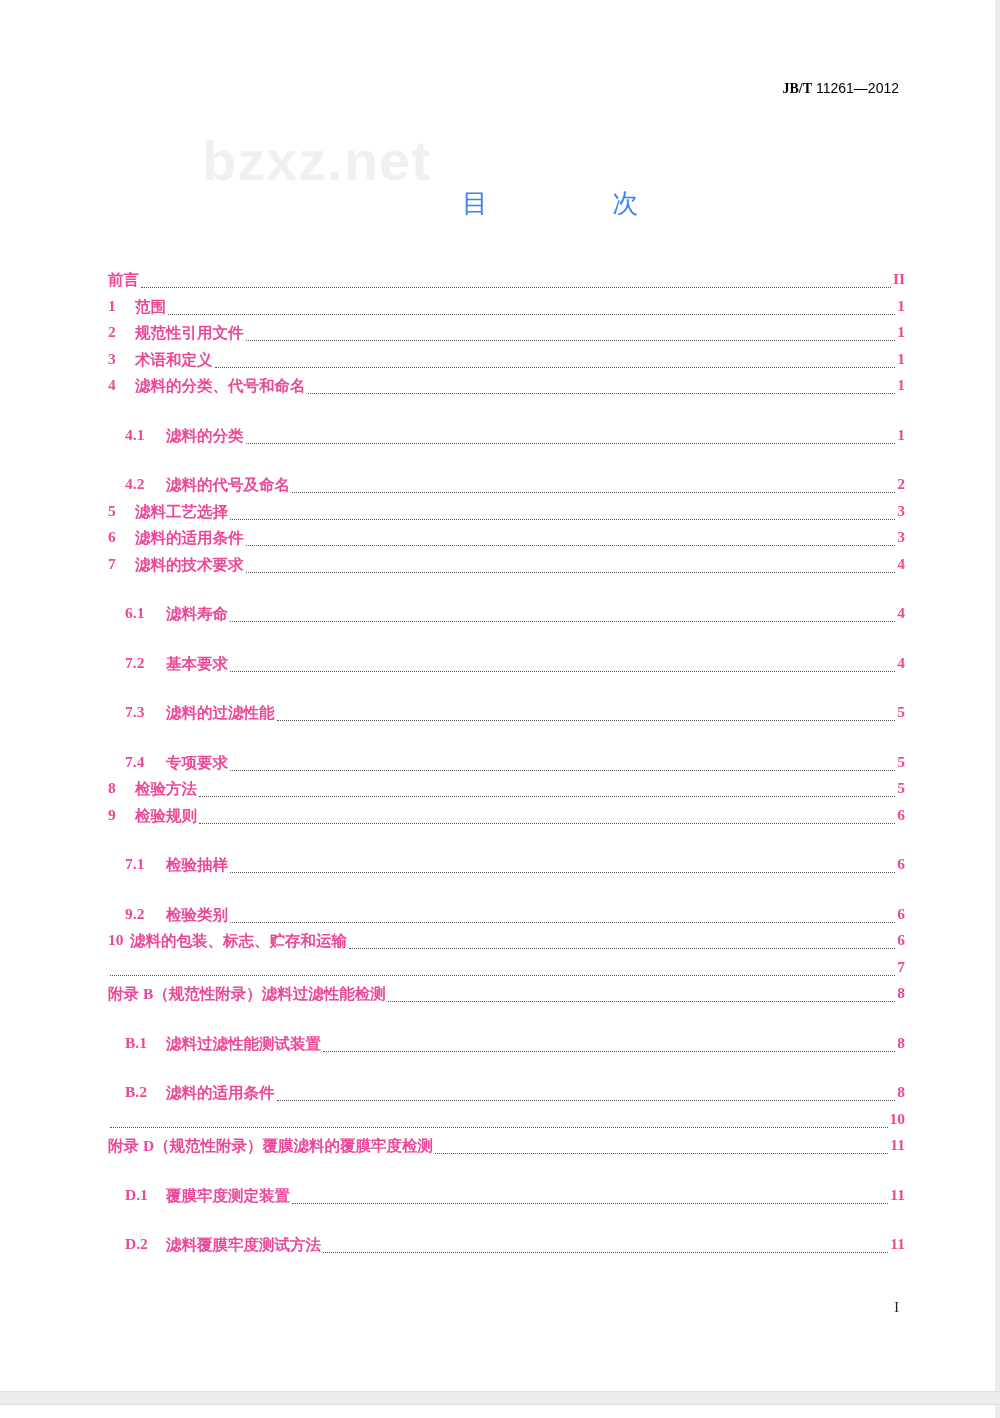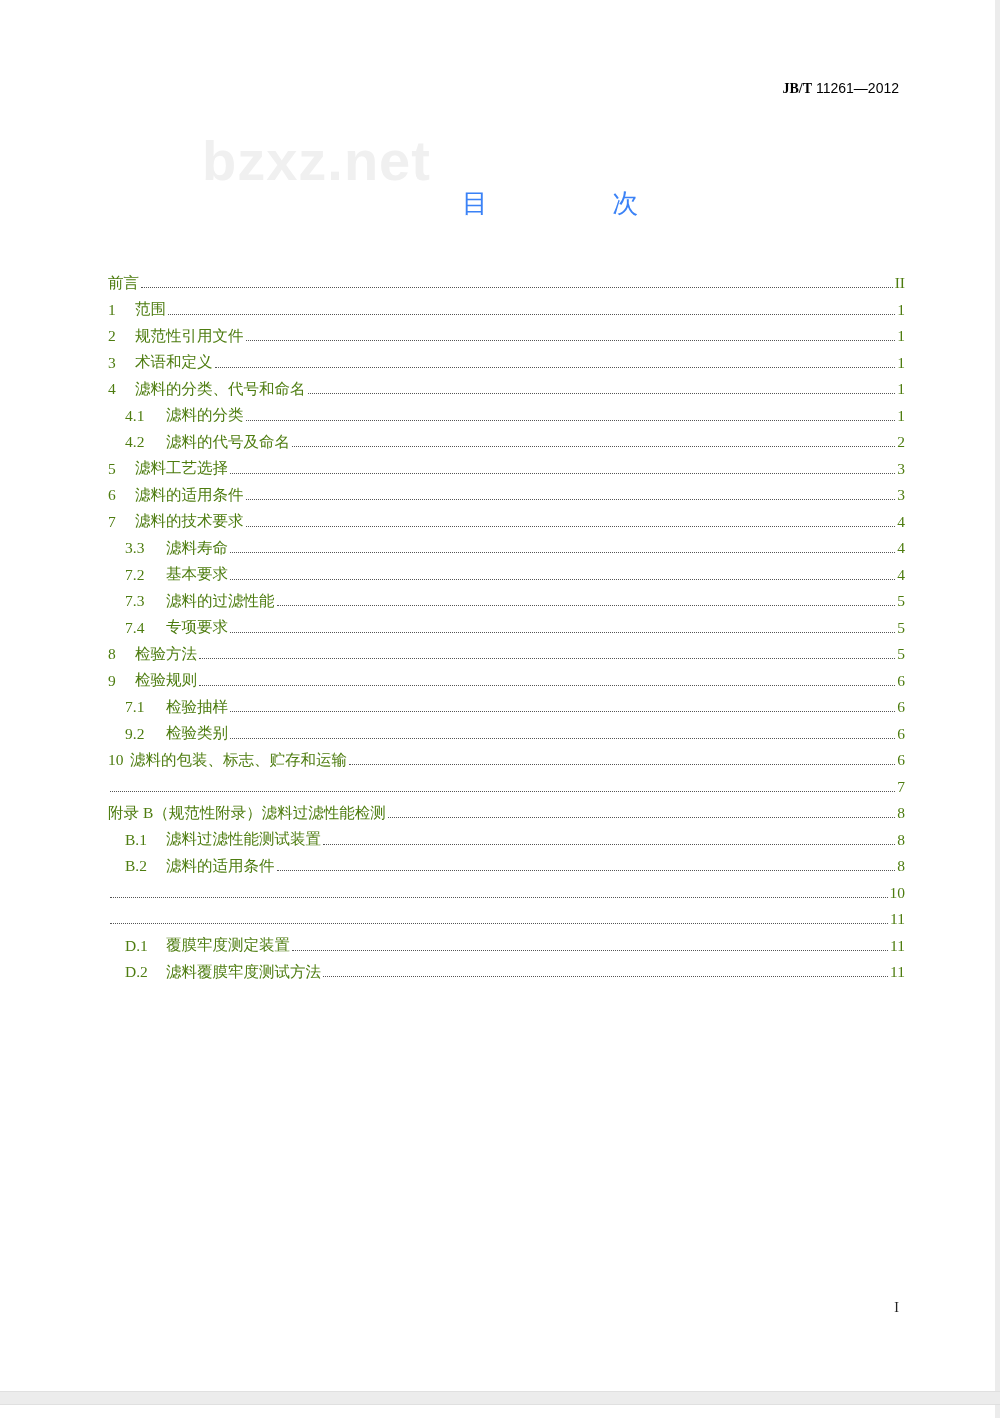--- a/index.html
+++ b/index.html
@@ -36,23 +36,23 @@
     font-family:"DejaVu Sans", sans-serif; font-size:26px; color:#3b82f6;
     letter-spacing:58px;
     margin-left:8px;
   }
   .toc {
     position:absolute; left:108px; top:270px; width:797px;
     font-family:"Liberation Serif", "DejaVu Serif", serif;
     font-size:15.5px;
   }
   .row {
-    height:26.5px; display:flex; align-items:center; color:#4d7c0f;
-  }
-  .row.sub { padding-left:17px; }
+    height:26.5px; display:flex; color:#ec4899;font-weight:bold;
+  }
+  .row.sub { padding-left:17px;margin-top:23px; }
   .num { display:inline-block; white-space:nowrap; }
   .num.w1 { width:27px; }
   .num.w2 { width:41px; }
   .num.w10 { width:22px; }
   .label { white-space:nowrap; }
   .dots {
     flex:1; overflow:hidden; white-space:nowrap; margin:0 2px;
     border-bottom:1.5px dotted #555; height:0; align-self:center; margin-top:9px;
   }
   .page-no { white-space:nowrap; text-align:right; min-width:8px; }
@@ -125,21 +125,21 @@
         <span class="dots"></span>
         <span class="page-no">3</span>
       </div>
       <div class="row">
         <span class="num w1">7</span>
         <span class="label">滤料的技术要求</span>
         <span class="dots"></span>
         <span class="page-no">4</span>
       </div>
       <div class="row sub">
-        <span class="num w2">3.3</span>
+        <span class="num w2">6.1</span>
         <span class="label">滤料寿命</span>
         <span class="dots"></span>
         <span class="page-no">4</span>
       </div>
       <div class="row sub">
         <span class="num w2">7.2</span>
         <span class="label">基本要求</span>
         <span class="dots"></span>
         <span class="page-no">4</span>
       </div>
@@ -204,20 +204,21 @@
         <span class="num w2">B.2</span>
         <span class="label">滤料的适用条件</span>
         <span class="dots"></span>
         <span class="page-no">8</span>
       </div>
       <div class="row">
         <span class="dots"></span>
         <span class="page-no">10</span>
       </div>
       <div class="row">
+        <span class="label">附录 D（规范性附录）覆膜滤料的覆膜牢度检测</span>
         <span class="dots"></span>
         <span class="page-no">11</span>
       </div>
       <div class="row sub">
         <span class="num w2">D.1</span>
         <span class="label">覆膜牢度测定装置</span>
         <span class="dots"></span>
         <span class="page-no">11</span>
       </div>
       <div class="row sub">

